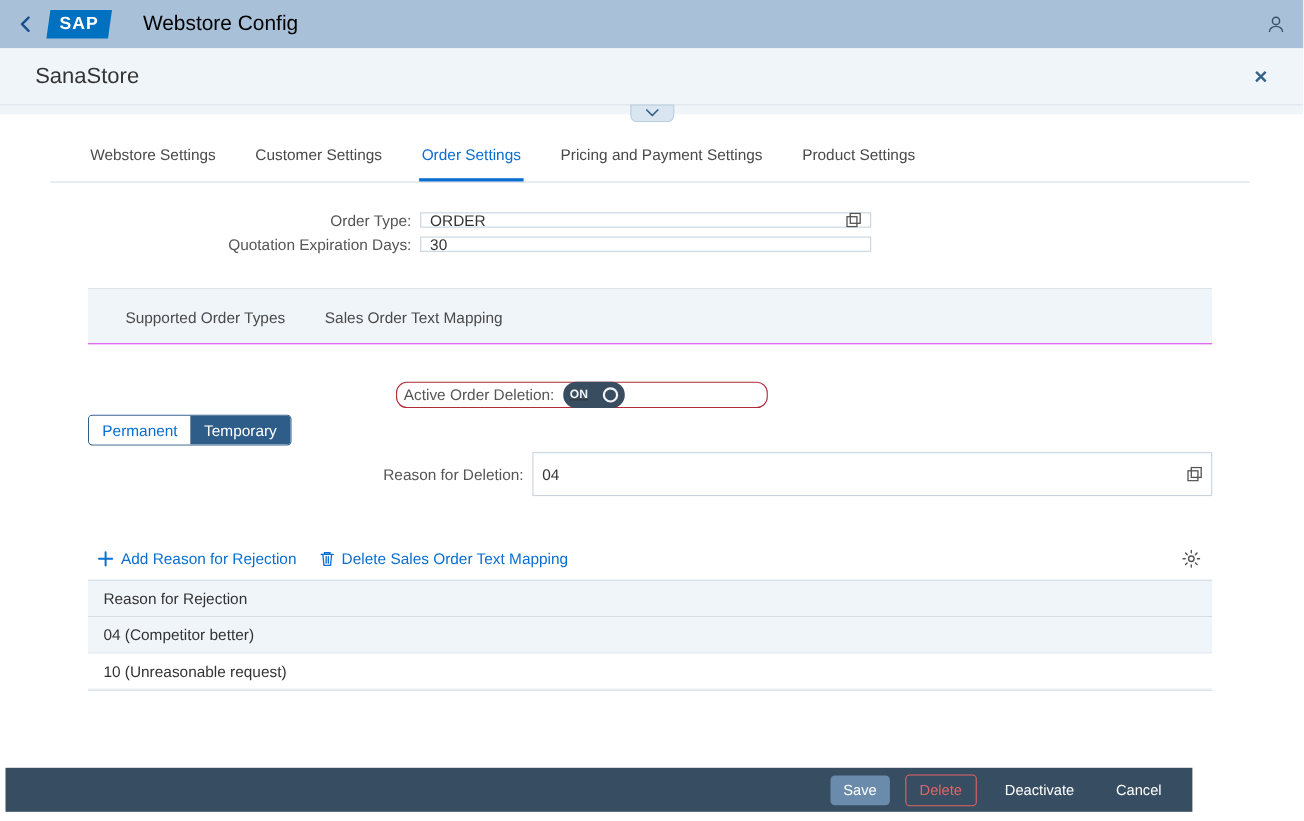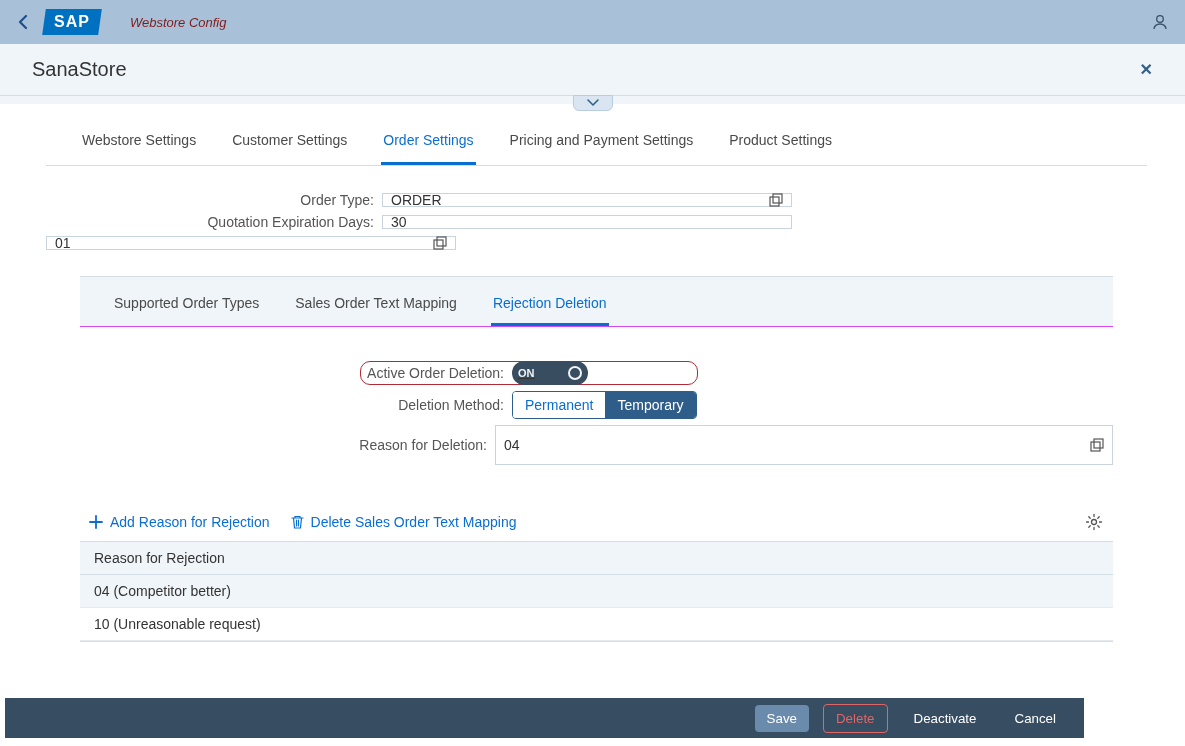--- a/index.html
+++ b/index.html
@@ -22,21 +22,21 @@
     justify-content: space-between;
   }
   .topbar-left { display:flex; align-items:center; gap:14px; }
   .back-btn { color:#1d4f8c; cursor:pointer; }
   .sap-logo {
     display:inline-block; background:#0070c0; color:#fff; font-weight:bold;
     font-size:16px; padding:4px 10px; transform: skewX(-8deg);
     letter-spacing:1px;
   }
   .sap-logo span { display:inline-block; transform: skewX(8deg); }
-  .topbar-title { color:#7f1d1d; font-size:13px; margin-left:16px;font-style:italic; }
+  .topbar-title { color:#000000; font-size:19px; margin-left:16px; }
   .user-icon { color:#3a5068; }
 
   .subheader {
     background:#f0f5fa;
     border-bottom:1px solid #d4dce4;
     padding: 14px 32px;
     display:flex;
     justify-content:space-between;
     align-items:center;
   }
@@ -56,21 +56,21 @@
     transform:translateX(-50%);
     background:#d9e5f0;
     border:1px solid #b8cdde;
     border-radius:0 0 6px 6px;
     padding:1px 12px 3px 12px;
     line-height:1;
     color:#346187;
     cursor:pointer;
   }
 
-  .content { padding:8px 38px 0 46px; }
+  .content { padding:8px 49px 0 46px; }
 
   .main-tabs {
     display:flex;
     gap:32px;
     border-bottom:1px solid #d4dce4;
     padding:20px 34px 0 34px;
     background:#fff;
   }
   .main-tab {
     padding:0 2px 14px 2px;
@@ -121,21 +121,21 @@
     width:338px;
     position:absolute;
     left:280px;
   }
 
   .rd-form-row { display:flex; align-items:center; margin-bottom:6px; position:relative; }
   .rd-label { width:432px; text-align:right; padding-right:8px; color:#555; }
   .rd-control-area { display:flex; align-items:center; position:relative; }
 
   .toggle {
-    width:76px; height:24px; border-radius:14px;
+    width:56px; height:24px; border-radius:14px;
     background:#394d60; display:flex; align-items:center;
     padding:0 6px; justify-content:space-between; cursor:pointer;text-decoration:underline;
   }
   .toggle-label { color:#f1f4f8; font-size:11px; font-weight:bold; }
   .toggle-knob {
     width:14px; height:14px; border-radius:50%; border:2.5px solid #f1f4f8;
   }
 
   .seg-group { display:flex; border:1px solid #2f5d8a; border-radius:4px; overflow:hidden; }
   .seg {
@@ -239,56 +239,45 @@
         </span>
       </div>
     </div>
     <div class="form-row">
       <div class="form-label">Quotation Expiration Days:</div>
       <div class="form-input">
         <span>30</span>
       </div>
     </div>
     <div class="form-row">
-      <div class="form-input">
-        <span>01</span>
-        <span class="vh-icon">
-          <svg width="14" height="14" viewBox="0 0 14 14">
-              <rect x="1" y="4" width="9" height="9" fill="none" stroke="#555" stroke-width="1.2"></rect>
-              <rect x="4" y="1" width="9" height="9" fill="none" stroke="#555" stroke-width="1.2"></rect>
-            </svg>
-        </span>
-      </div>
     </div>
   </div>
 
   <div class="subpanel">
     <div class="sub-tabs">
       <div class="sub-tab">Supported Order Types</div>
       <div class="sub-tab">Sales Order Text Mapping</div>
-      <div class="sub-tab active">Rejection Deletion</div>
     </div>
 
     <div class="subpanel-body">
 
       <div style="position:relative; height:120px;">
         <div class="highlight-box"></div>
 
         <div class="rd-form-row">
           <div class="rd-label">Active Order Deletion:</div>
           <div class="rd-control-area">
             <div class="toggle">
               <span class="toggle-label">ON</span>
               <span class="toggle-knob"></span>
             </div>
           </div>
         </div>
 
         <div class="rd-form-row">
-          <div class="rd-label">Deletion Method:</div>
           <div class="rd-control-area">
             <div class="seg-group">
               <div class="seg">Permanent</div>
               <div class="seg active">Temporary</div>
             </div>
           </div>
         </div>
 
         <div class="rd-form-row">
           <div class="rd-label">Reason for Deletion:</div>

